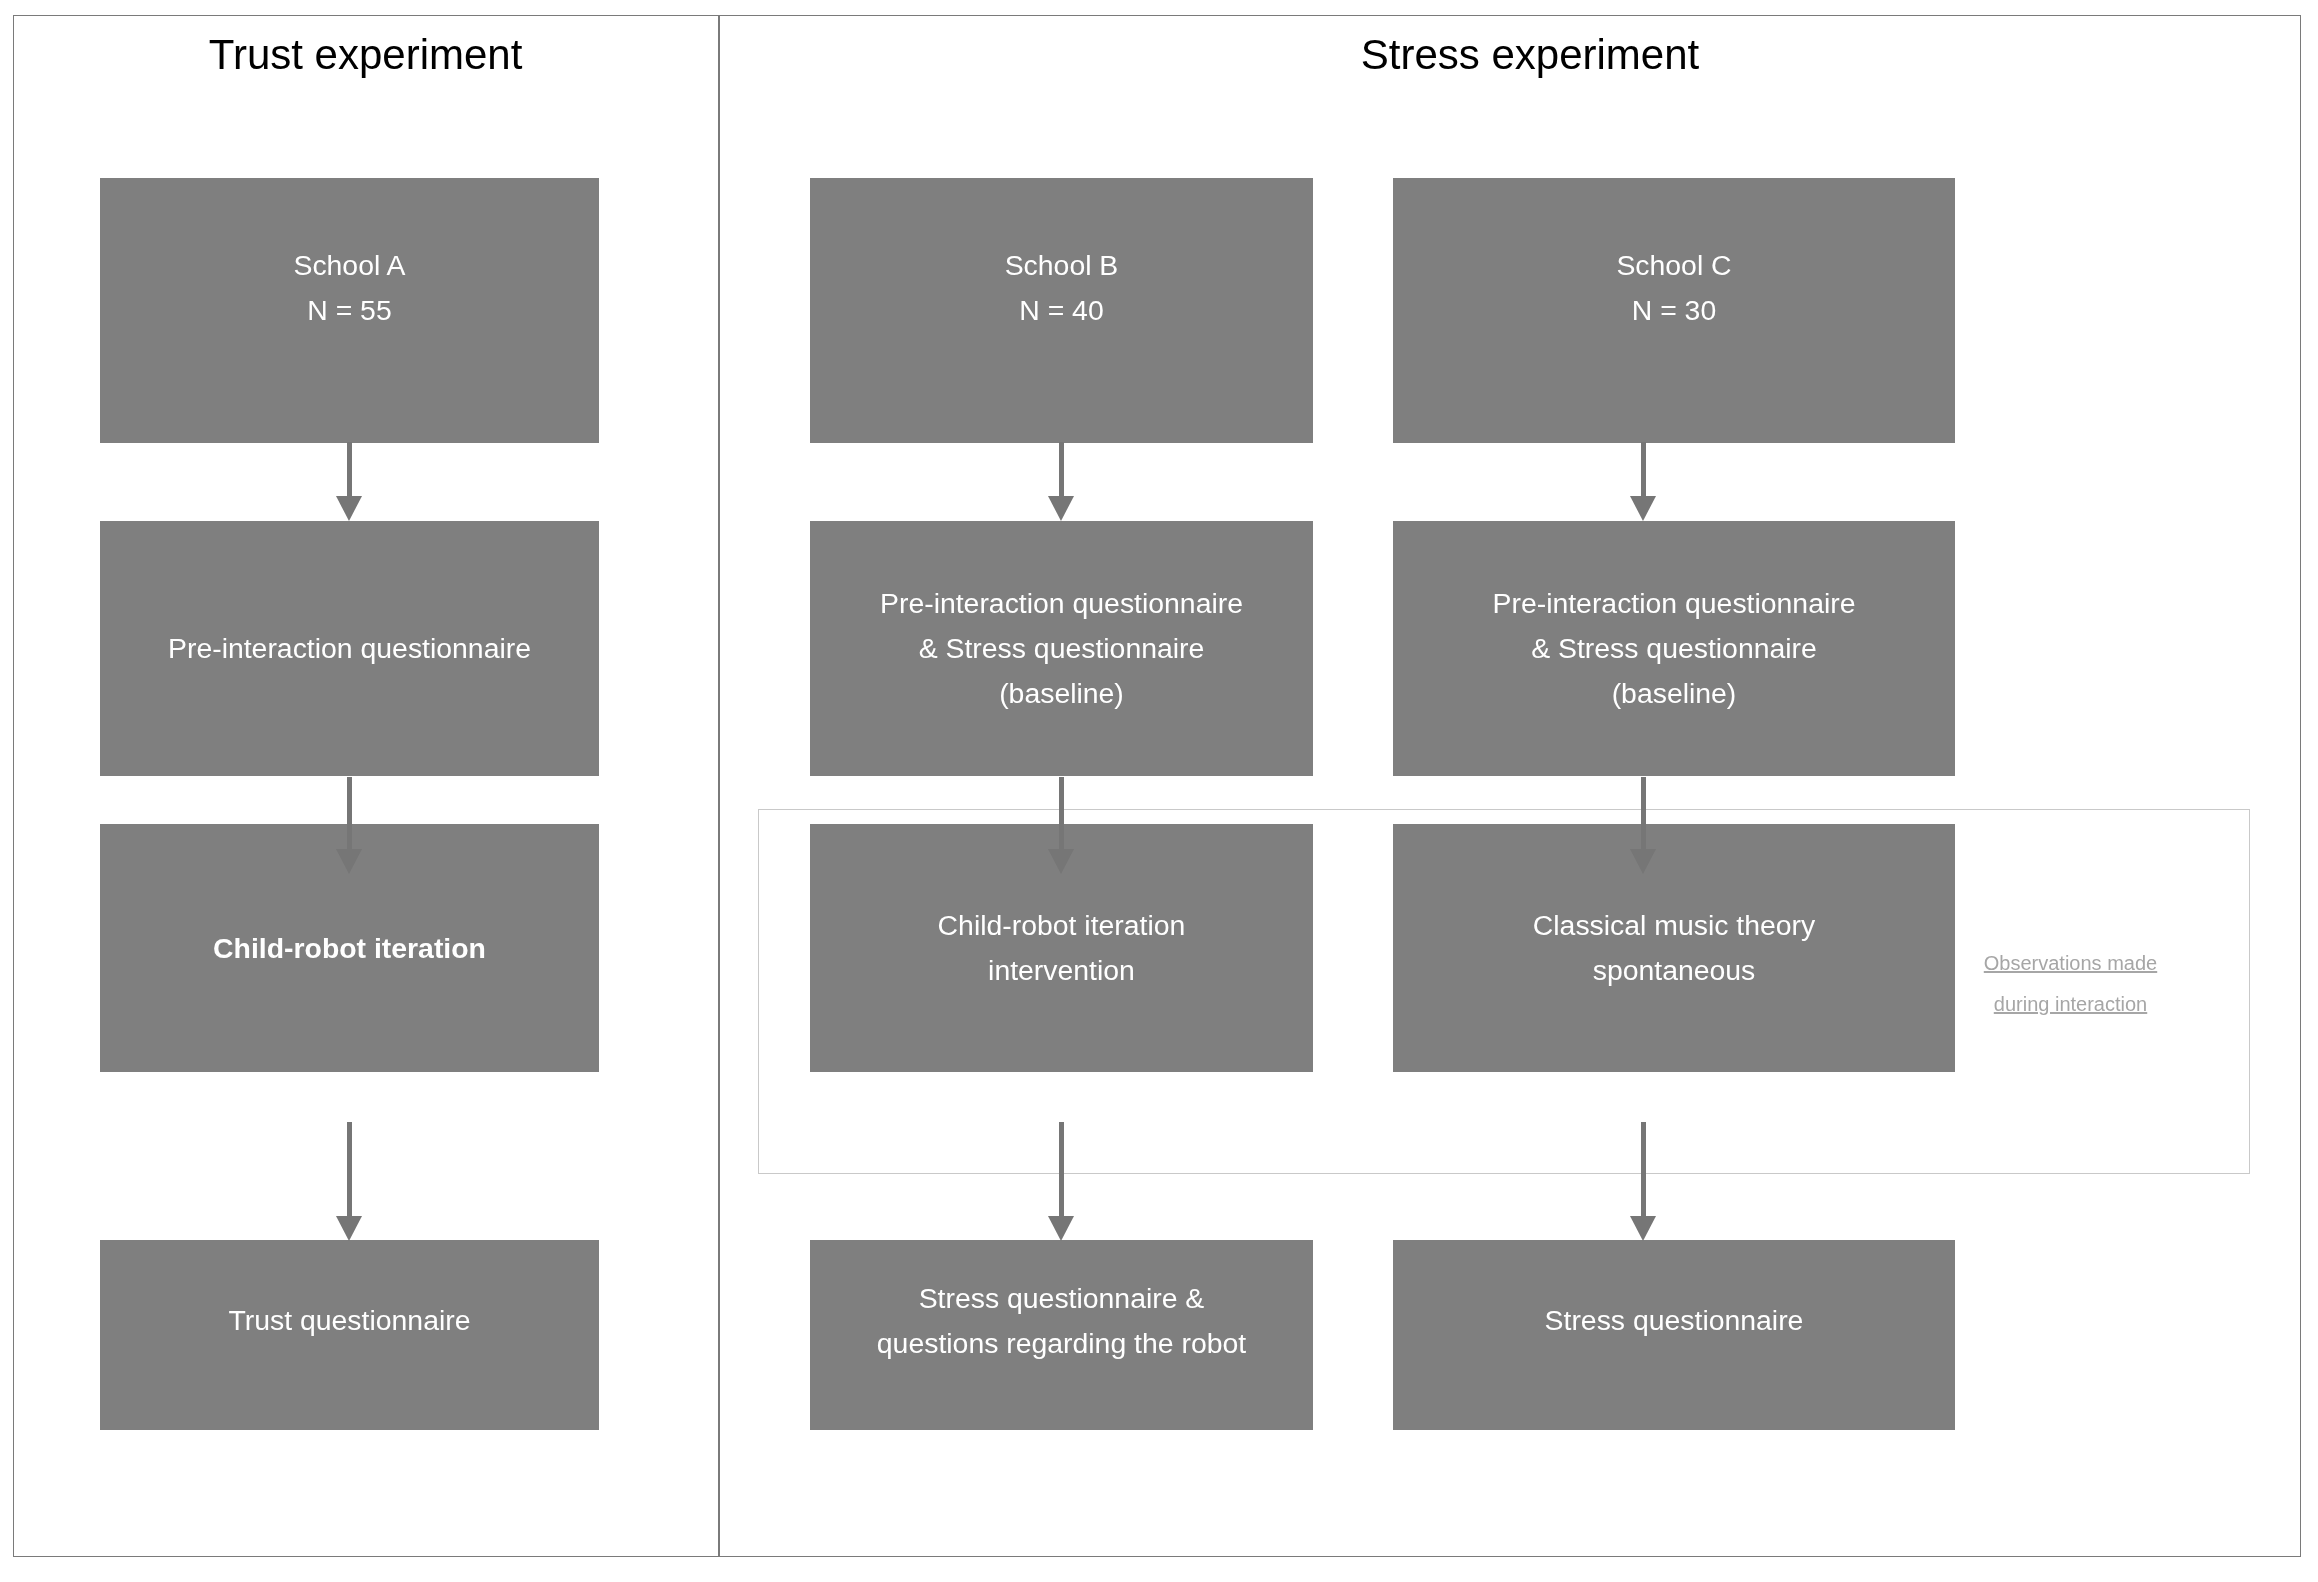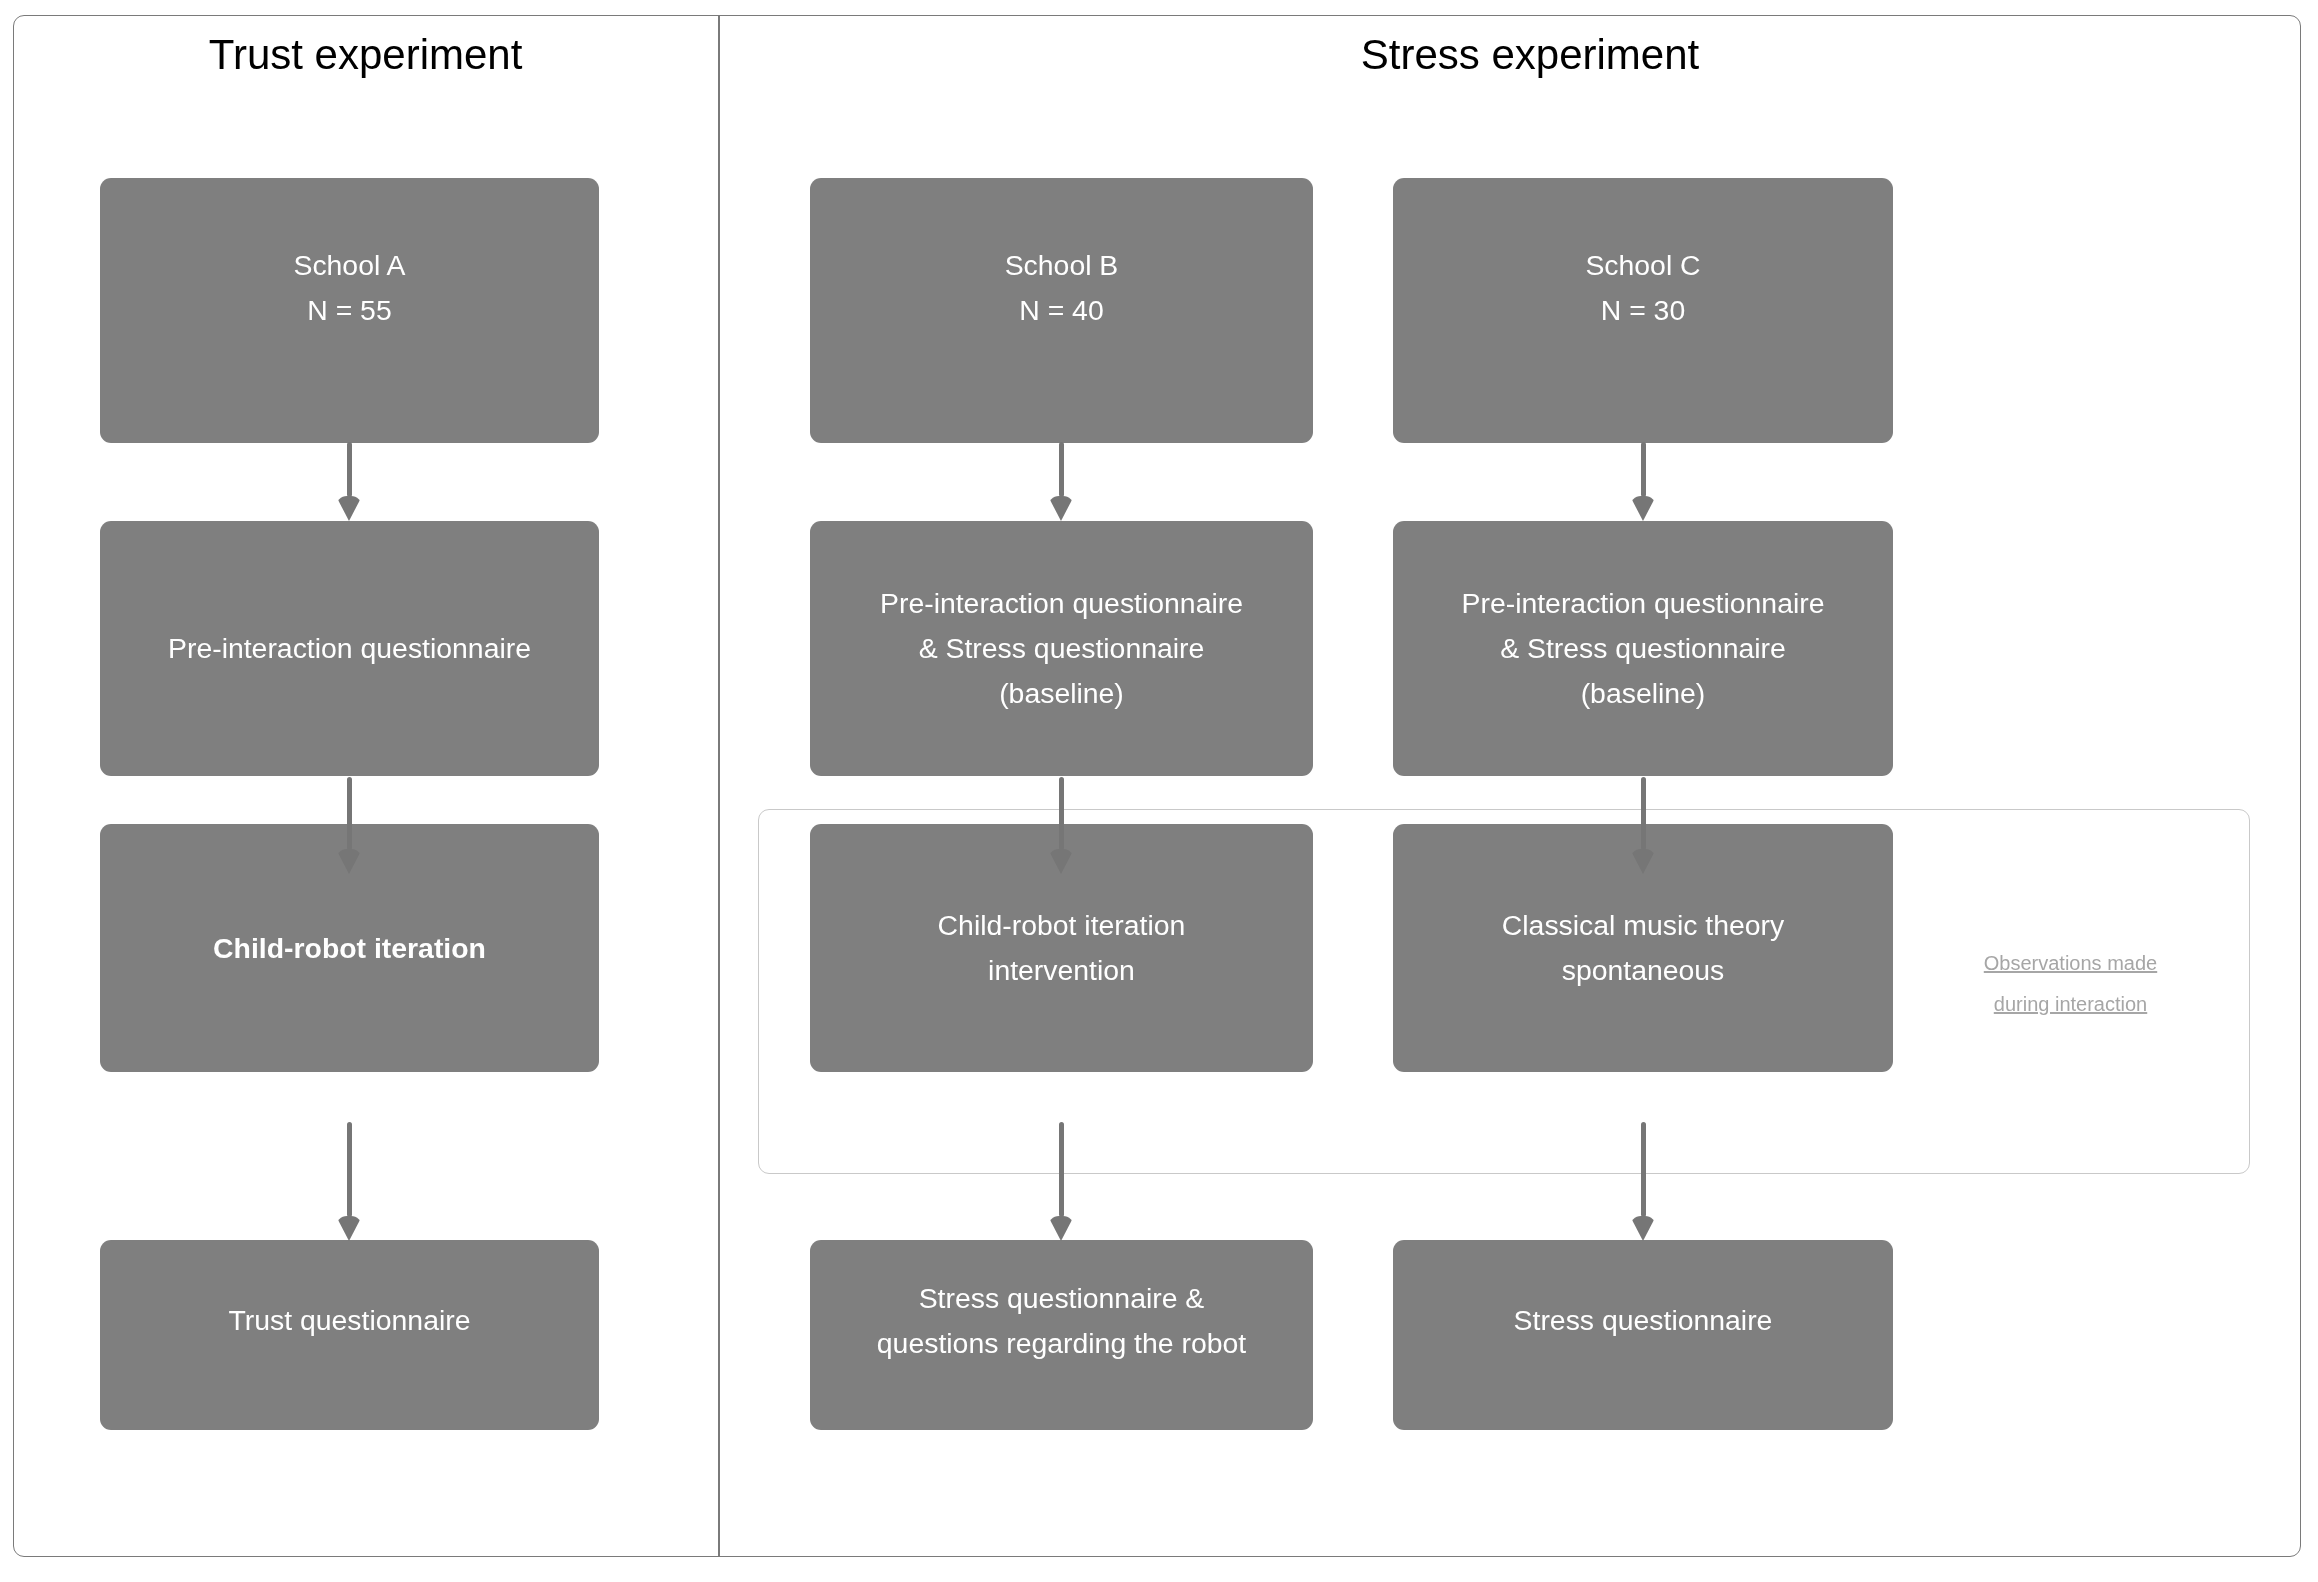--- a/index.html
+++ b/index.html
@@ -4,21 +4,21 @@
 <style>
   :root {
     --box_fill: #7f7f7f;
     --box_text: #ffffff;
     --title_text: #000000;
     --arrow: #767676;
     --frame_border: #7a7a7a;
     --observation_border: #c9c9c9;
     --observation_text: #a6a6a6;
   }
-  * { margin: 0; padding: 0; box-sizing: border-box; border-radius: 11px; }
+  * { margin: 0; padding: 0; box-sizing: border-box; }
   html, body { background: #ffffff; }
   body { font-family: "Liberation Sans", sans-serif; }
   .page {
     position: relative;
     width: 2319px;
     height: 1583px;
     background: #ffffff;
     overflow: hidden;
   }
   .frame {
@@ -60,21 +60,21 @@
     font-size: 28.4px;
     line-height: 45px;
     z-index: 2;
   }
   .box-label { white-space: pre-wrap; }
   .box-label .heading { display: block; font-weight: bold; }
   .box-label .details { display: block; white-space: pre-wrap; }
 
   .col-a { left: 100px;  width: 499px; }
   .col-b { left: 810px; width: 503px; }
-  .col-c { left: 1393px; width: 500px; }
+  .col-c { left: 1393px; width: 562px; }
 
   .row-1 { top: 178px;  height: 265px; padding-bottom: 45px; }
   .row-2 { top: 521px;  height: 255px; }
   .row-3 { top: 824px; height: 248px; }
   .row-4 { top: 1240px; height: 190px; padding-bottom: 29px; }
 
   .arrow { position: absolute; width: 27px; z-index: 3; }
   .arrow .arrow-shaft {
     position: absolute;
     left: 50%; top: 0; bottom: 24px;

